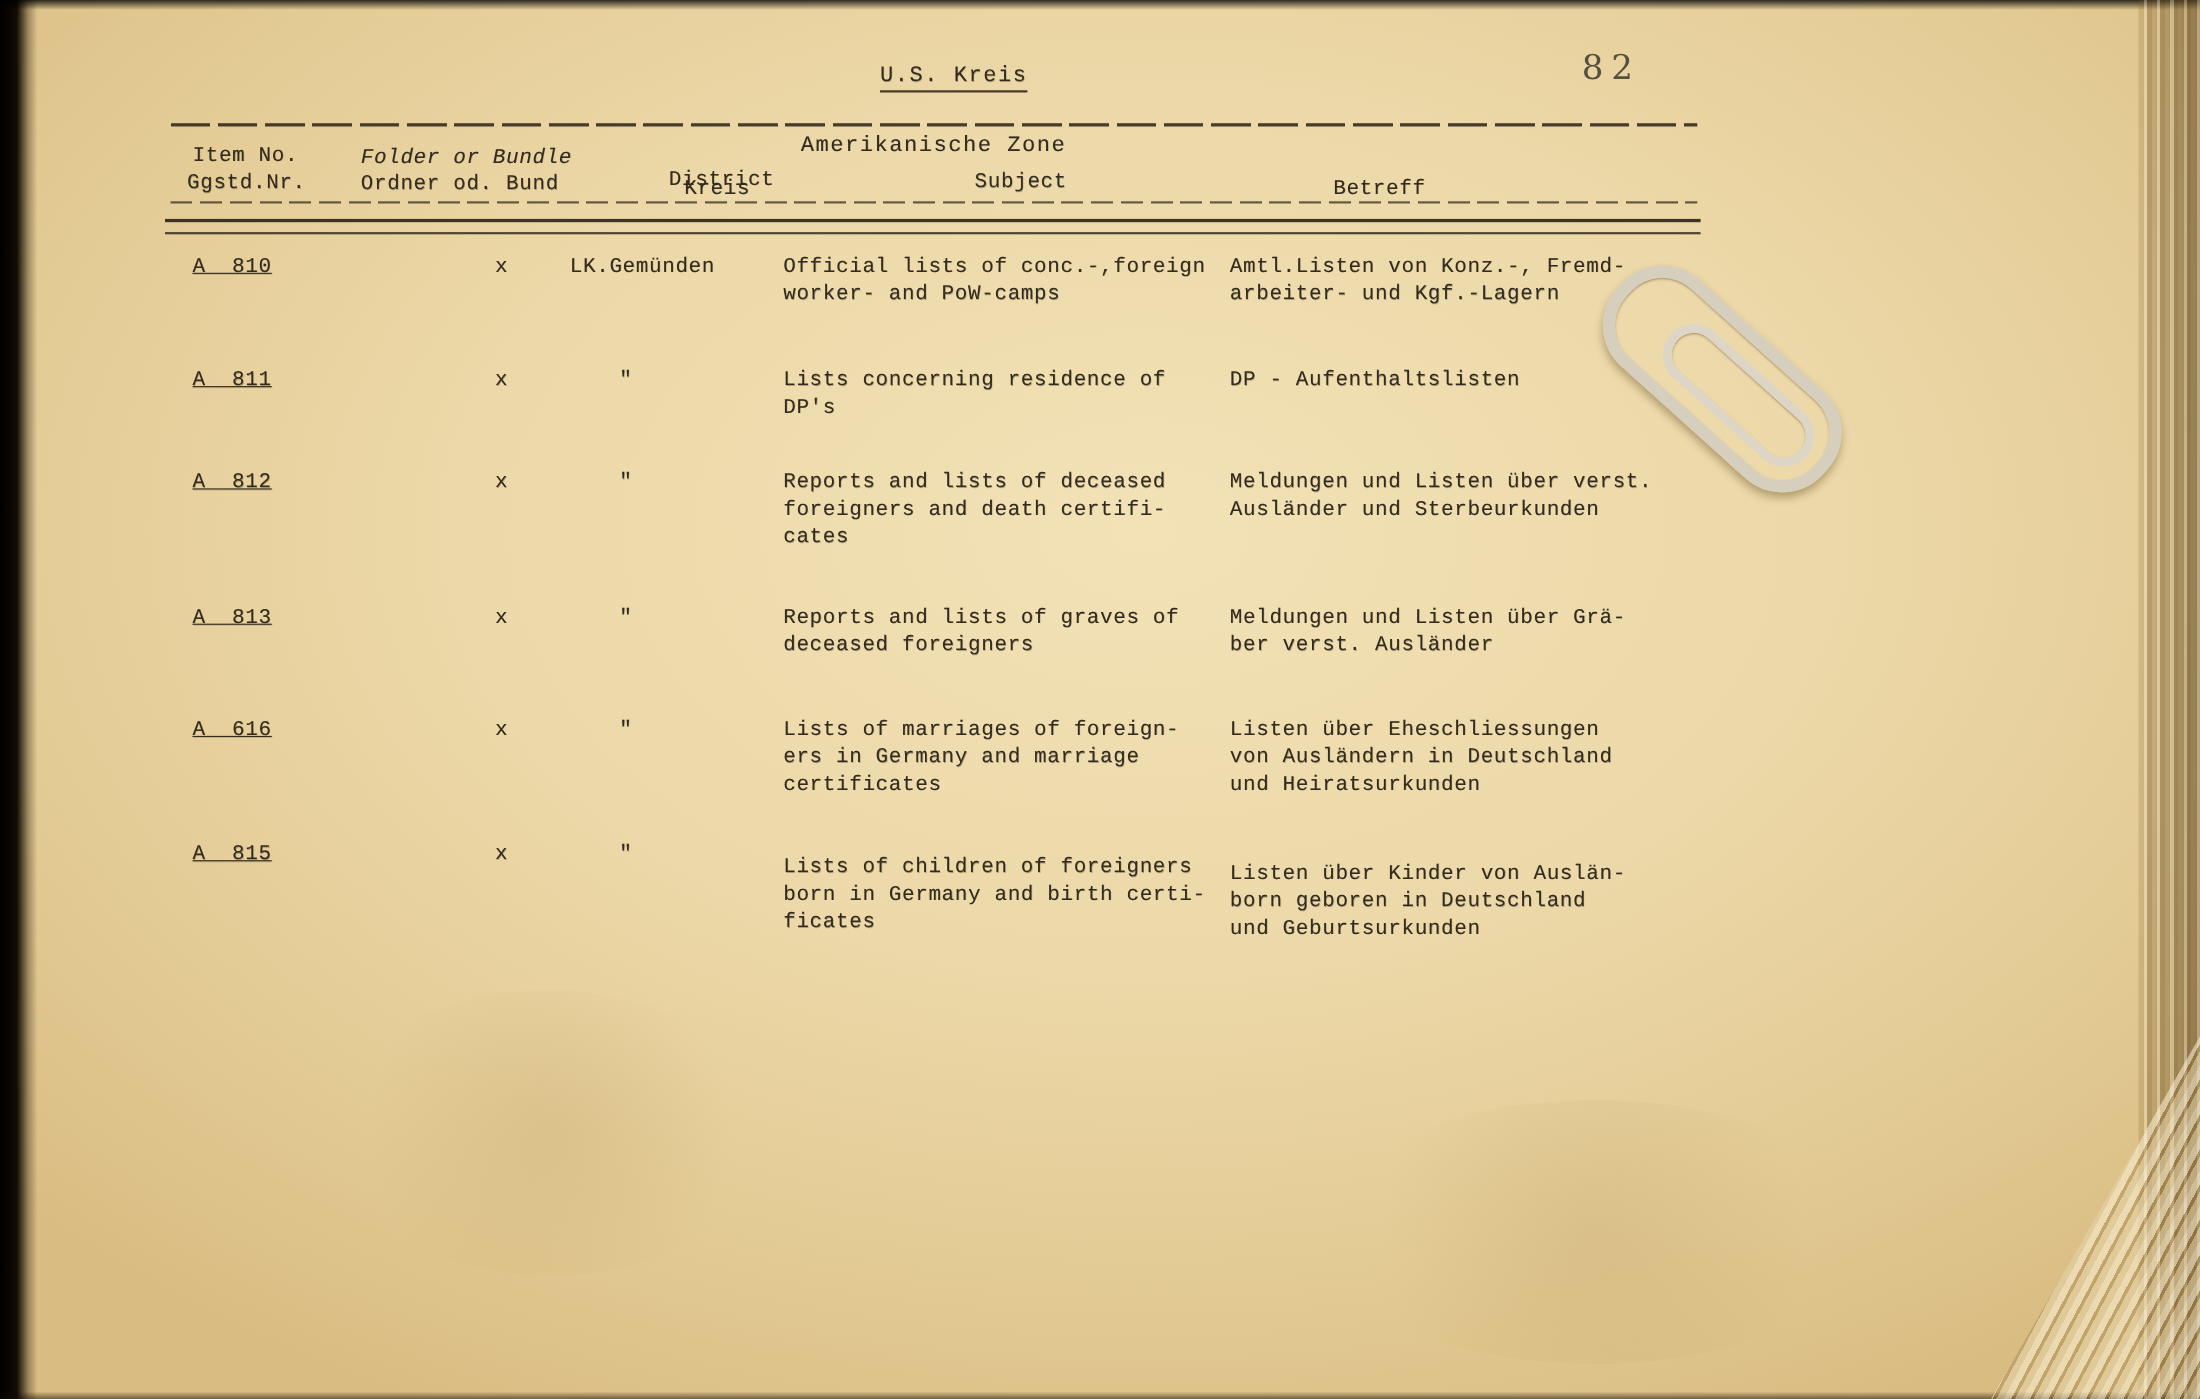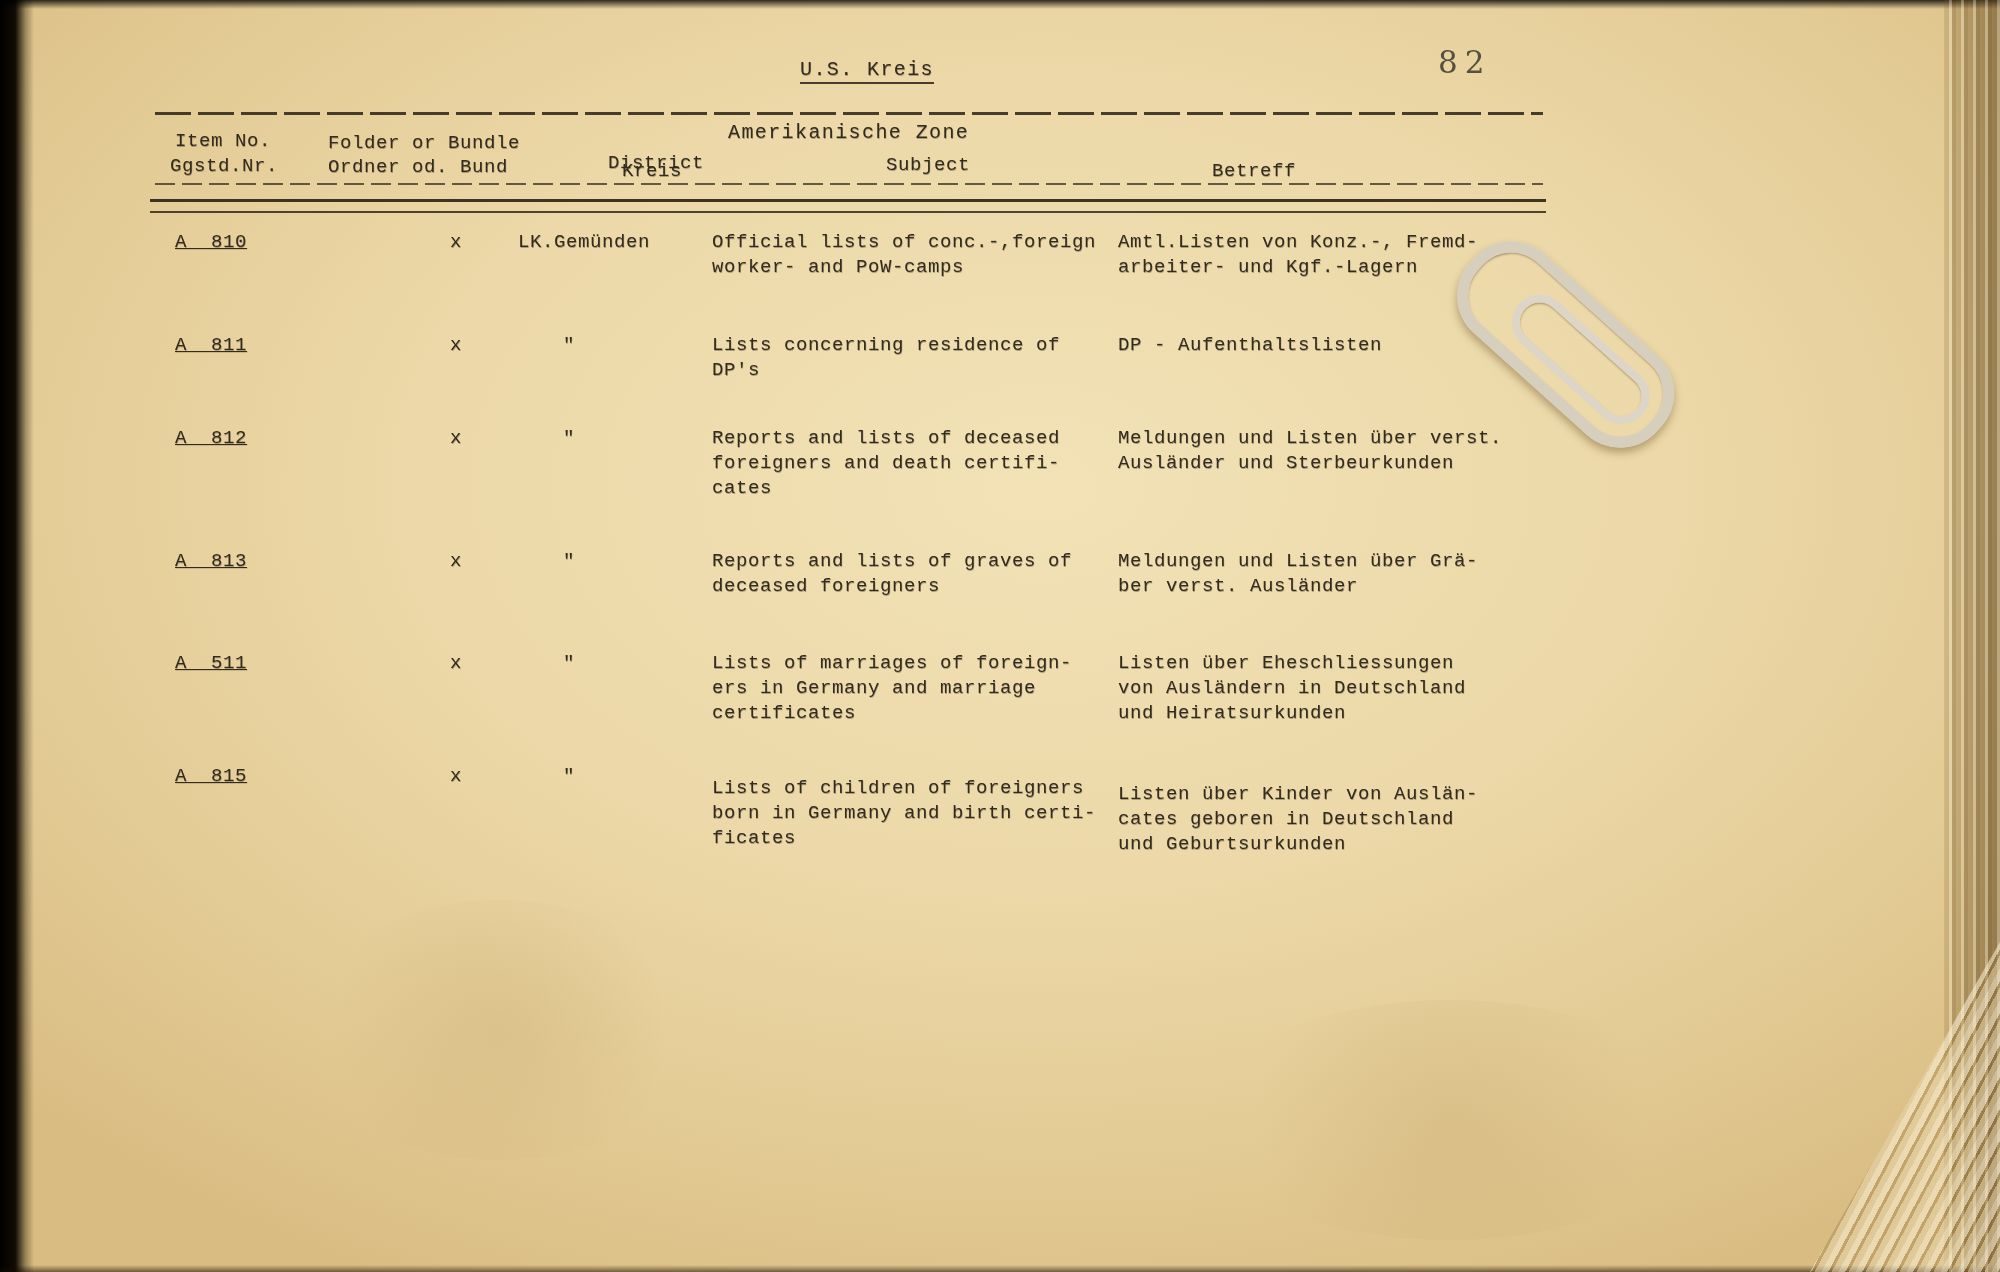--- a/index.html
+++ b/index.html
@@ -56,21 +56,21 @@
     white-space:pre-wrap;text-shadow:.5px .5px 0 rgba(51,43,30,.35);}
   .c-item{left:175px;text-decoration:underline;}
   .c-folder{left:450px;}
   .c-district{left:518px;}
   .c-district.ditto{left:563px;}
   .c-subject{left:712px;}
   .c-betreff{left:1118px;}
   
   .h-item1{left:175px;top:130px;}
   .h-item2{left:170px;top:155px;}
-  .h-folder1{left:328px;top:132px;}
+  .h-folder1{left:328px;top:132px;font-style:italic;}
   .h-folder2{left:328px;top:156px;}
   .h-district1{left:608px;top:152px;text-align:right;}
   .h-district2{left:622px;top:160px;}
   .h-subject{left:886px;top:154px;}
   .h-betreff{left:1212px;top:160px;}
   .stain{position:absolute;border-radius:50%;pointer-events:none;
     background:radial-gradient(circle, rgba(150,110,50,.12) 0%, rgba(150,110,50,0) 70%);}
 </style>
 </head>
 <body>
@@ -137,40 +137,40 @@
     <span class="cell c-item">A  813</span>
     <span class="cell c-folder">x</span>
     <span class="cell c-district ditto">"</span>
     <span class="cell c-subject">Reports and lists of graves of
 deceased foreigners</span>
     <span class="cell c-betreff">Meldungen und Listen über Grä-
 ber verst. Ausländer</span>
   </div>
 
   <div class="row" style="top:651px;">
-    <span class="cell c-item">A  511</span>
+    <span class="cell c-item">A  616</span>
     <span class="cell c-folder">x</span>
     <span class="cell c-district ditto">"</span>
     <span class="cell c-subject">Lists of marriages of foreign-
 ers in Germany and marriage
 certificates</span>
     <span class="cell c-betreff">Listen über Eheschliessungen
 von Ausländern in Deutschland
 und Heiratsurkunden</span>
   </div>
 
   <div class="row" style="top:764px;">
     <span class="cell c-item">A  815</span>
     <span class="cell c-folder">x</span>
     <span class="cell c-district ditto">"</span>
     <span class="cell c-subject" style="top:12px;">Lists of children of foreigners
 born in Germany and birth certi-
 ficates</span>
     <span class="cell c-betreff" style="top:18px;">Listen über Kinder von Auslän-
-cates geboren in Deutschland
+born geboren in Deutschland
 und Geburtsurkunden</span>
   </div>
 
   <div class="clip">
     <div class="outer"></div>
     <div class="inner"></div>
   </div>
 
 </div>
 

